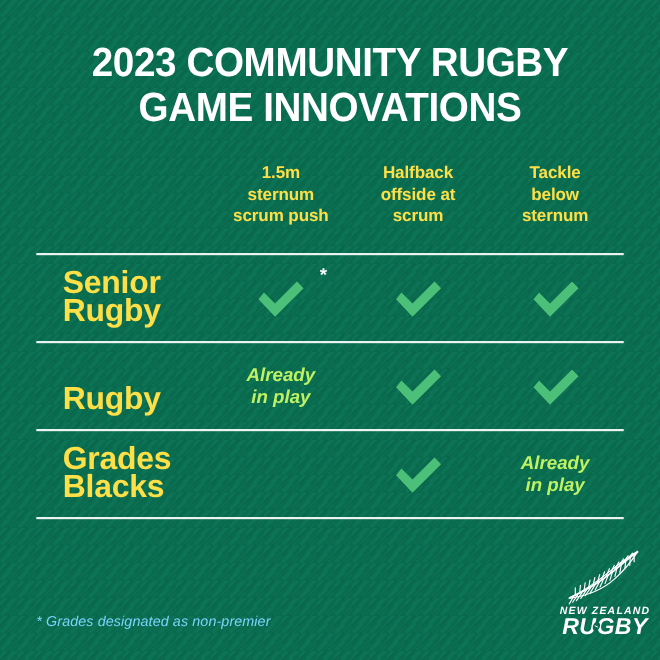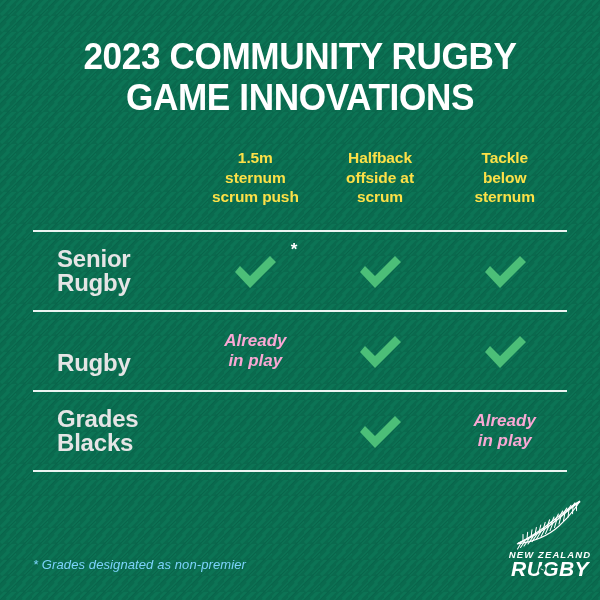--- a/index.html
+++ b/index.html
@@ -109,30 +109,30 @@
     background: #ffffff;
     width: 100%;
     opacity: .92;
   }
 
   
   .row-body {
     height: 78px;
   }
   .row-label {
-    color: #e5e5e5;
-    font-weight: bold;
-    font-size: 24px;
+    color: #fde047;
+    font-weight: bold;
+    font-size: 29px;
     line-height: 24px;
     letter-spacing: -0.2px;
   }
 
   
   .already {
-    color: #f9a8d4;
+    color: #bef264;
     font-style: italic;
     font-weight: bold;
     font-size: 17px;
     line-height: 20px;
     text-align: center;
   }
 
   
   .check {
     display: block;

